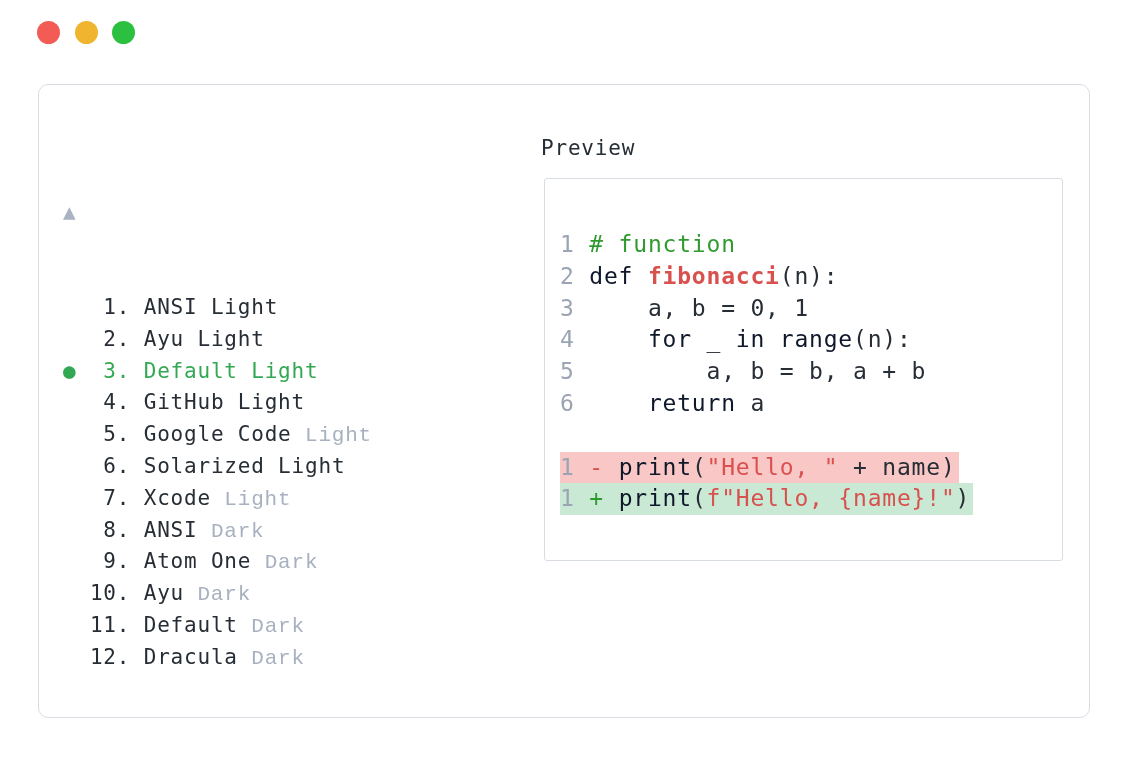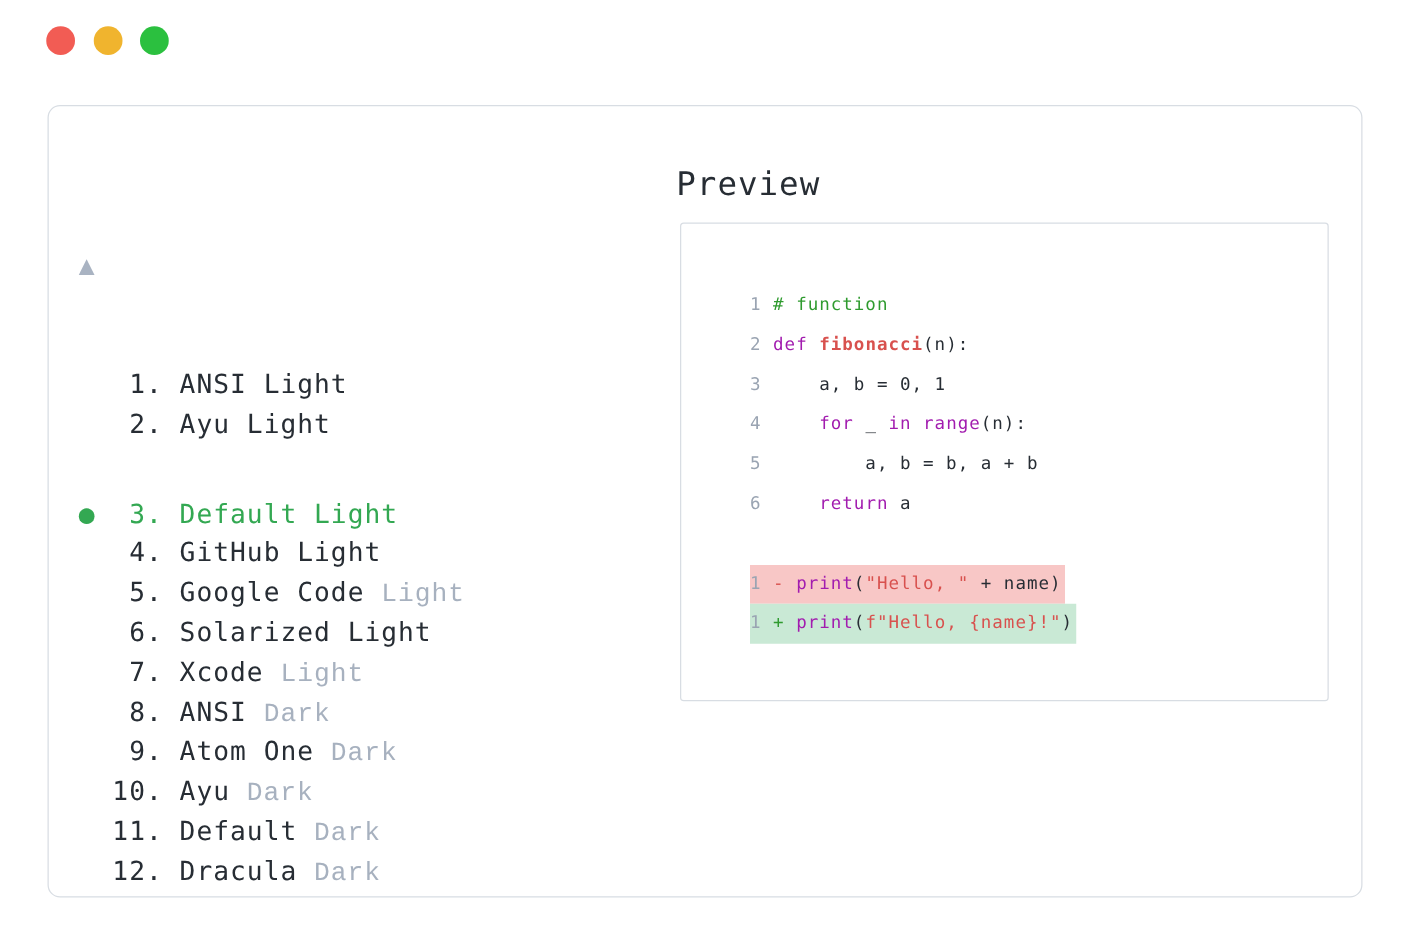--- a/index.html
+++ b/index.html
@@ -25,40 +25,40 @@
     position:absolute;left:24px;top:48px;
     font-size:21px;letter-spacing:0.8px;line-height:31.8px;white-space:pre;
   }
   .row{height:31.8px;white-space:pre;}
   .row.title{color:#272d34;}
   .row.arrow.up{color:#a9b3c2;}
   .row.item{color:#272d34;}
   .marker{color:#33a852;}
   .part-muted{color:#a7b1bf;font-family:Liberation Mono, monospace;}
   .part-selected{color:#33a852;}
-  .row.item.selected{color:#33a852;margin-top:40px;}
+  .row.item.selected{color:#33a852;}
 
   
   .preview-label{
     position:absolute;left:502px;top:48px;height:31.8px;line-height:31.8px;
-    font-size:26px;letter-spacing:0.8px;color:#272d34;
+    font-size:21px;letter-spacing:0.8px;color:#272d34;
   }
   .preview-box{
     position:absolute;left:505px;top:93px;width:519px;height:383px;
     box-sizing:border-box;border:1.5px solid #d8dde3;border-radius:3px;background:#ffffff;
     overflow:hidden;
   }
   .code-wrap{
     position:absolute;left:15px;top:50px;
-    font-size:14px;letter-spacing:0.8px;line-height:31.8px;white-space:pre;margin-left:40px;
+    font-size:23px;letter-spacing:0.8px;line-height:31.8px;white-space:pre;
   }
   .code-row{height:31.8px;white-space:pre;}
   .ln{color:#9aa4b2;}
   .tok-plain{color:#272d34;}
-  .tok-keyword{color:#a21caf;text-align:center;}
+  .tok-keyword{color:#0f172a;text-align:center;}
   .tok-function{color:#d8514e;font-weight:bold;}
   .tok-string{color:#d8514e;}
   .tok-comment{color:#2f9b2f;}
   .diff{display:inline-block;height:31.8px;line-height:31.8px;vertical-align:top;padding-right:3px;}
   .diff.removed{background:#f8c7c6;}
   .diff.added{background:#c9e9d5;}
   .sign-removed{color:#d8514e;}
   .sign-added{color:#2f9b2f;}
 </style>
 </head>

